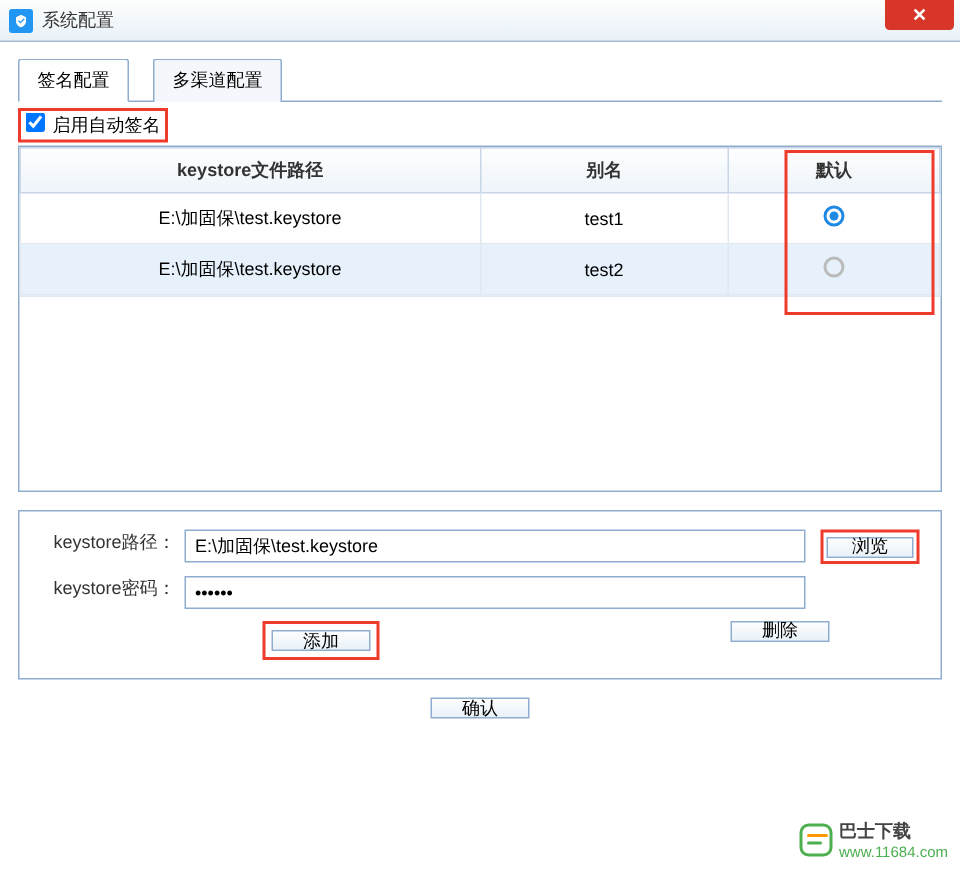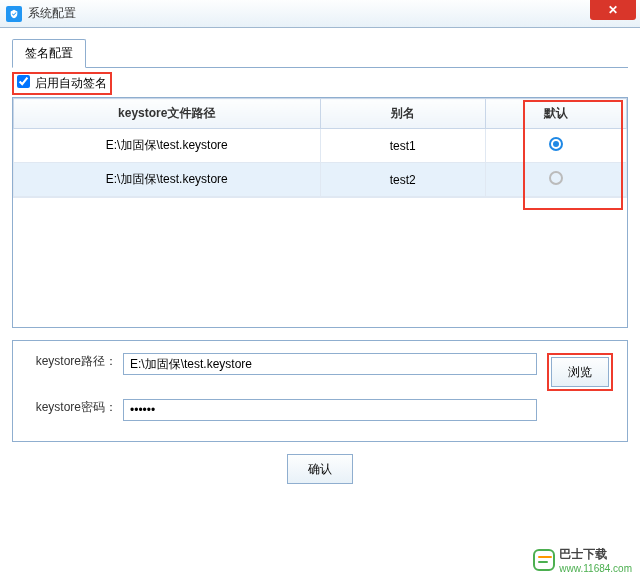--- a/index.html
+++ b/index.html
@@ -26,21 +26,21 @@
 .radio-dot.on::after{content:"";position:absolute;width:6px;height:6px;background:#1e88e5;border-radius:50%;top:2px;left:2px}
 .radio-dot.off{border-color:#bbb}
 .table-space{height:130px;border-top:1px solid #e0e8f2}
 .form{border:1px solid #8faecf;margin-top:12px;padding:12px 14px}
 .frow{display:flex;align-items:flex-start;margin-bottom:8px}
 .flabel{width:96px;text-align:right;padding-right:6px;color:#333}
 .finput{flex:1;height:22px;border:1px solid #8faecf;padding:2px 6px;background:#fff}
 .select{flex:1;display:flex}
 .select .finput{border-right:none}
 .select-btn{width:22px;height:22px;border:1px solid #8faecf;background:linear-gradient(#fdfefe,#e8f1f8);display:flex;align-items:center;justify-content:center}
-.btn{height:30px;padding:0 16px;border:1px solid #8faecf;background:linear-gradient(#fdfefe,#e8f1f8);display:inline-flex;align-items:center;justify-content:center}
+.btn{height:14px;padding:0 16px;border:1px solid #8faecf;background:linear-gradient(#fdfefe,#e8f1f8);display:inline-flex;align-items:center;justify-content:center}
 .btns{display:flex;gap:0;margin-top:8px;padding-left:100px}
 .confirm-row{display:flex;justify-content:center;margin-top:12px}
 .watermark{position:absolute;right:8px;bottom:6px;display:flex;align-items:center;gap:4px;color:#444;font-size:12px}
 .wm-icon{width:22px;height:22px;border:2px solid #4caf50;border-radius:6px;position:relative}
 .wm-icon::before{content:"";position:absolute;width:14px;height:2px;background:#ff9800;top:5px;left:3px;border-radius:1px}
 .wm-icon::after{content:"";position:absolute;width:10px;height:2px;background:#4caf50;top:10px;left:3px;border-radius:1px}
 </style>
 </head>
 <body>
 
@@ -52,20 +52,21 @@
   </span>
   <span class="titlebar-text">系统配置</span>
   <div class="close-btn">
     <span>✕</span>
   </div>
 </div>
 
 <div class="dlg-body">
   <div class="tabs">
     <div class="tab active">签名配置</div>
+    <div class="tab">多渠道配置</div>
   </div>
 
   <span class="hl" style="padding:1px">
     <span class="check-row">
       <input type="checkbox" checked="" style="">
       <span>启用自动签名</span>
     </span>
   </span>
 
   <div class="table-wrap">
@@ -100,20 +101,27 @@
       <input class="finput" value="E:\加固保\test.keystore" style="">
       <span style="width:10px"></span>
       <span class="hl" style="padding:2px">
         <button class="btn">浏览</button>
       </span>
     </div>
     <div class="frow">
       <div class="flabel">keystore密码：</div>
       <input class="finput" style="margin-right: 76px;" value="••••••">
     </div>
+    <div class="btns">
+      <span class="hl" style="padding:4px;margin-left:48px">
+        <button class="btn" style="padding:0 20px">添加</button>
+      </span>
+      <span style="flex:1"></span>
+      <button class="btn" style="padding:0 20px;margin-right:60px">删除</button>
+    </div>
   </div>
 
   <div class="confirm-row">
     <button class="btn" style="padding:0 20px">确认</button>
   </div>
 </div>
 
 <div class="watermark">
   <span class="wm-icon"></span>
   <div>

